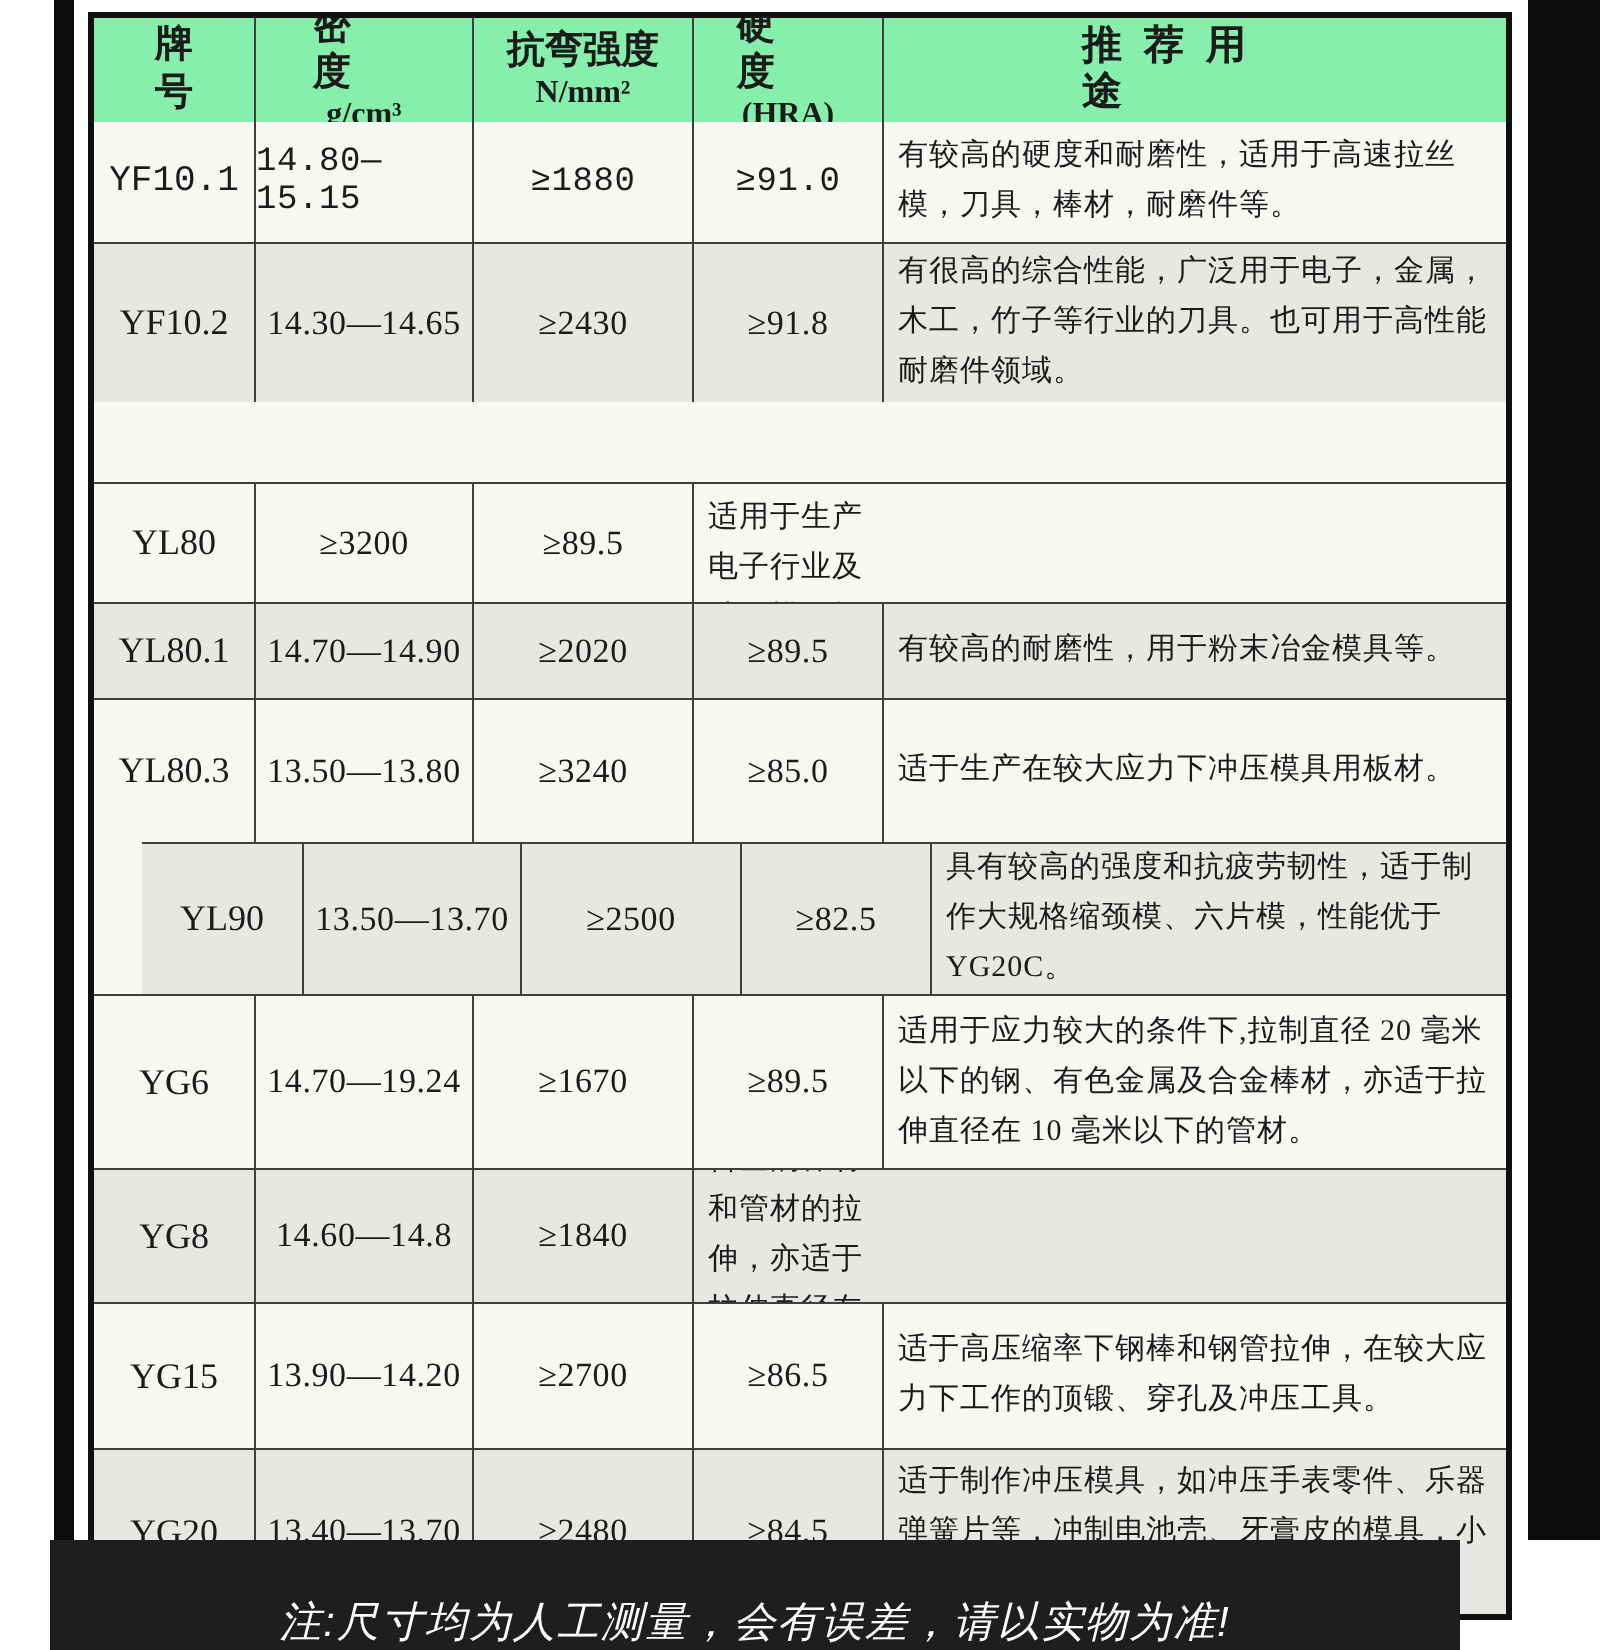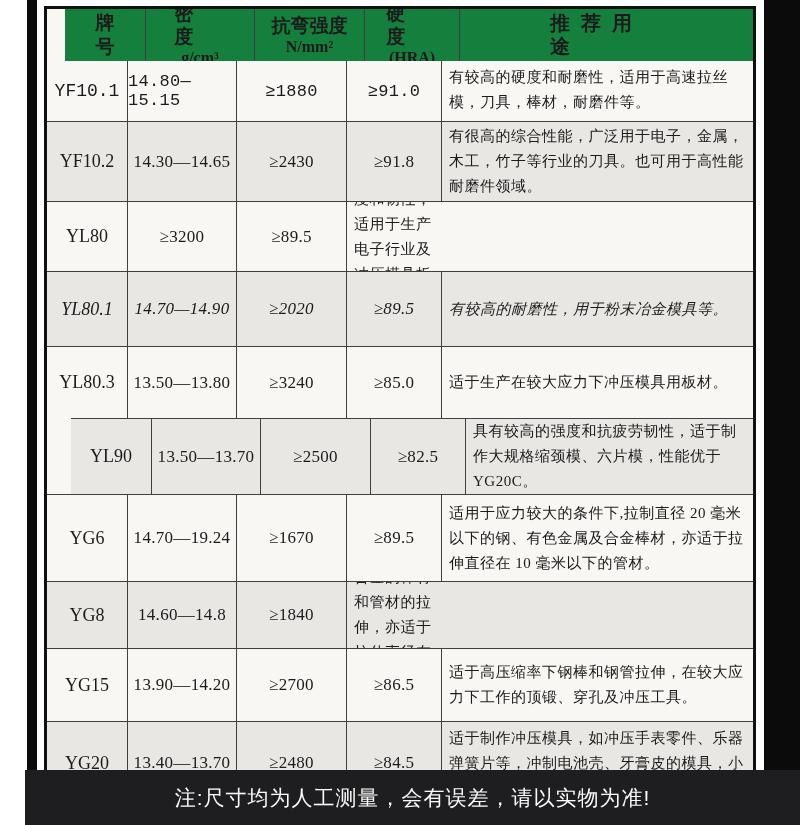--- a/index.html
+++ b/index.html
@@ -6,22 +6,22 @@
   body{
     width:800px;height:825px;position:relative;overflow:hidden;
     background:#ffffff;
     font-family:"Liberation Serif","DejaVu Serif",serif;
   }
   
   .left-stripe{position:absolute;left:27px;top:0;width:10px;height:770px;background:#0b0b0b;}
   .right-panel{position:absolute;left:764px;top:0;width:36px;height:770px;background:#0b0b0b;}
   
   .note-bar{
-    position:absolute;left:25px;top:770px;width:775px;height:55px;
-    background:#1e1e20;display:flex;align-items:center;justify-content:center;
+    position:absolute;left:25px;top:770px;width:705px;height:55px;
+    background:#1e1e20;display:flex;align-items:flex-end;justify-content:center;font-style:italic;
   }
   .note-text{
     color:#fafafa;font-family:"Liberation Sans","DejaVu Sans",sans-serif;
     font-size:21px;letter-spacing:1px;
   }
   
   .spec-table{
     position:absolute;left:44px;top:6px;width:712px;
     border:3px solid #101010;background:#f8f7f4;box-sizing:border-box;
   }
@@ -29,21 +29,21 @@
     display:grid;grid-template-columns:80px 109px 110px 95px 1fr;
     border-top:1px solid #3f3f3f;box-sizing:border-box;
   }
   .t-row:first-child{border-top:none;}
   .cell{
     display:flex;flex-direction:column;align-items:center;justify-content:center;
     border-left:1px solid #3f3f3f;color:#1b1b1b;box-sizing:border-box;
     overflow:hidden;
   }
   .cell:first-child{border-left:none;}
-  .header-row{height:52px;background:#15803d;margin-left:18px;}
+  .header-row{height:52px;background:#86efac;}
   .header-row .cell{font-weight:bold;}
   .h1{font-size:19px;line-height:23px;}
   .h2{font-size:16px;line-height:20px;font-weight:bold;}
   .spread{letter-spacing:0.7em;margin-right:-0.7em;}
   .spread-wide{letter-spacing:0.55em;margin-right:-0.55em;font-size:20px;}
   .grade-stack{width:1.25em;text-align:center;font-size:19px;line-height:24px;}
   .tbody .t-row:nth-child(odd){background:#f8f7f4;}
   .tbody .t-row:nth-child(even){background:#e8e7e3;}
   .c-grade{font-size:18px;}
   .c-num{font-size:17px;letter-spacing:0.3px;}
@@ -88,27 +88,27 @@
     <div class="cell c-num">≥91.0</div>
     <div class="cell c-uses">有较高的硬度和耐磨性，适用于高速拉丝模，刀具，棒材，耐磨件等。</div>
   </div>
       <div class="t-row" style="height: 80px;">
     <div class="cell c-grade">YF10.2</div>
     <div class="cell c-num">14.30—14.65</div>
     <div class="cell c-num">≥2430</div>
     <div class="cell c-num">≥91.8</div>
     <div class="cell c-uses">有很高的综合性能，广泛用于电子，金属，木工，竹子等行业的刀具。也可用于高性能耐磨件领域。</div>
   </div>
-      <div class="t-row" style="height: 70px;">
+      <div class="t-row" style="height: 60px; margin-top: 40px;">
     <div class="cell c-grade">YL80</div>
     <div class="cell c-num">≥3200</div>
     <div class="cell c-num">≥89.5</div>
     <div class="cell c-uses">有很高的硬度和韧性，适用于生产电子行业及冲压模具板材。</div>
   </div>
-      <div class="t-row" style="height: 75px; font-style: italic;">
+      <div class="t-row" style="height: 48px;">
     <div class="cell c-grade">YL80.1</div>
     <div class="cell c-num">14.70—14.90</div>
     <div class="cell c-num">≥2020</div>
     <div class="cell c-num">≥89.5</div>
     <div class="cell c-uses">有较高的耐磨性，用于粉末冶金模具等。</div>
   </div>
       <div class="t-row" style="height: 72px;">
     <div class="cell c-grade">YL80.3</div>
     <div class="cell c-num">13.50—13.80</div>
     <div class="cell c-num">≥3240</div>

